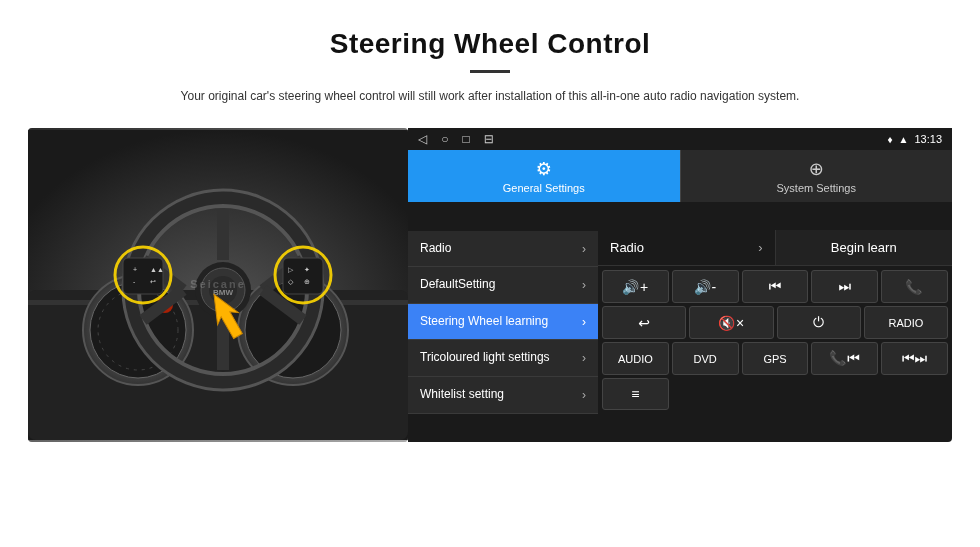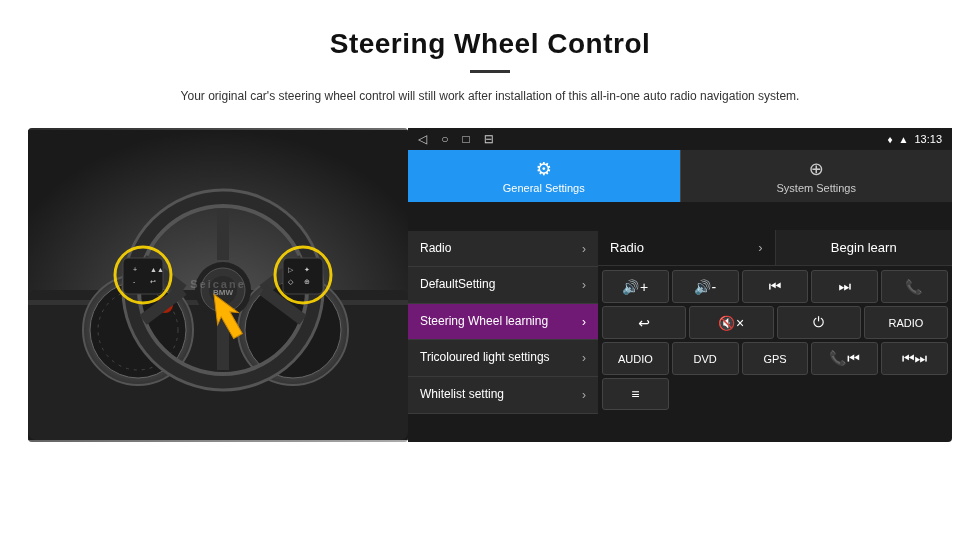--- a/index.html
+++ b/index.html
@@ -164,21 +164,21 @@
       justify-content: space-between;
       align-items: center;
       padding: 10px 12px;
       color: #fff;
       font-size: 12px;
       border-bottom: 1px solid #3a3a3a;
       cursor: pointer;
     }
 
     .menu-item.active {
-      background: #701a75;
+      background: #3b82f6;
     }
 
     .menu-item .chevron {
       color: #aaa;
       font-size: 12px;
     }
 
     .menu-item.active .chevron {
       color: #fff;
     }

